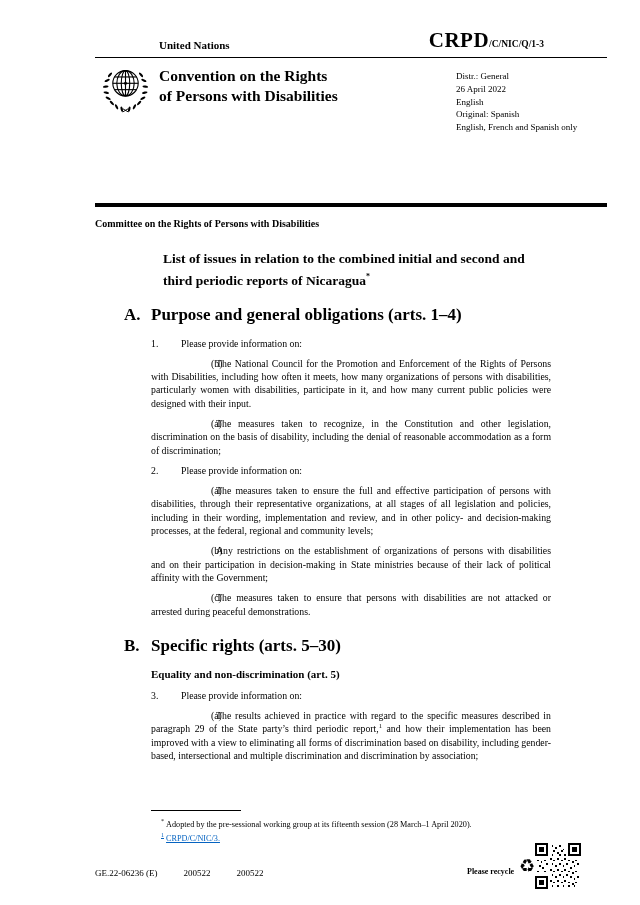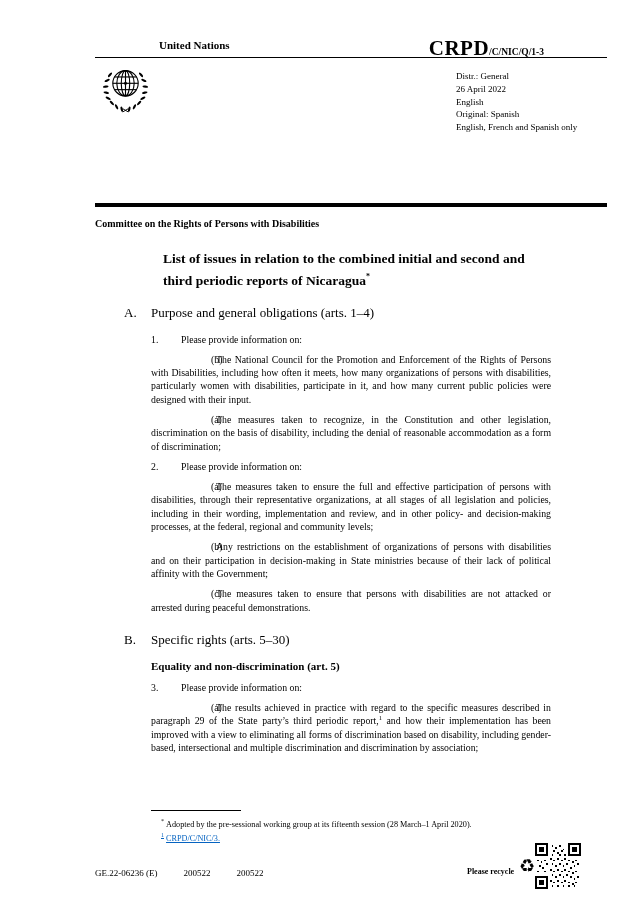--- a/index.html
+++ b/index.html
@@ -3,38 +3,38 @@
 <meta charset="utf-8">
 <style>
   html,body { margin:0; padding:0; background:#ffffff; }
   .page {
     position:relative; width:578px; height:905px; background:#ffffff;
     font-family:"Liberation Serif","DejaVu Serif",serif; color:#000;
     overflow:hidden; margin:0 auto;
   }
   
   .hdr-org { position:absolute; left:128px; top:39px; font-size:11px; font-weight:bold; }
-  .hdr-symbol { position:absolute; right:65px; top:36px; white-space:nowrap; }
+  .hdr-symbol { position:absolute; right:65px; top:28px; white-space:nowrap; }
   .sym-main { font-size:21px; font-weight:bold; letter-spacing:0.5px; }
   .sym-rest { font-size:9.5px; font-weight:bold; }
   .hdr-rule { position:absolute; left:64px; top:57px; width:512px; height:1px; background:#000; }
 
   .emblem { position:absolute; left:71px; top:63px; width:47px; height:50px; }
 
   .mast-title { position:absolute; left:128px; top:66px; font-size:15.5px; font-weight:bold; line-height:20px; }
   .meta { position:absolute; left:425px; top:70px; font-size:9px; line-height:12.8px; }
 
   .thick-rule { position:absolute; left:64px; top:203px; width:512px; height:3.5px; background:#000; }
   .committee { position:absolute; left:64px; top:218px; font-size:10px; font-weight:bold; }
 
   
   .body-col { position:absolute; left:120px; top:250px; width:400px; }
   .doc-title { font-size:13.5px; font-weight:bold; line-height:17.5px; margin:0 0 16px 12px; }
   .doc-title sup { font-size:8px; }
-  .sec-head { font-size:13px; font-weight:normal; margin:12px 0 12px -27px; }
+  .sec-head { font-size:17px; font-weight:bold; margin:12px 0 12px -27px; }
   .sec-label { display:inline-block; width:27px; }
   .sub-head { font-size:11px; font-weight:bold; margin:2px 0 9px 0; }
   .para { font-size:9.8px; line-height:13.3px; text-align:justify; margin:0 0 7px 0; }
   .para.num .lbl { display:inline-block; width:30px; }
   .para.let { text-indent:30px; }
   .para.let .lbl { display:inline-block; width:35px; }
   .para sup { font-size:6.5px; line-height:0; }
 
   
   .fn-area { position:absolute; left:120px; top:810px; width:400px; }
@@ -87,20 +87,24 @@
       <ellipse cx="79" cy="84" rx="6" ry="2.4" transform="rotate(-46 79 84)"></ellipse>
       <ellipse cx="69" cy="92" rx="6" ry="2.4" transform="rotate(-62 69 92)"></ellipse>
       <ellipse cx="58" cy="97" rx="6" ry="2.4" transform="rotate(-76 58 97)"></ellipse>
     </g>
     <g stroke="#000" stroke-width="2">
       <line x1="44" y1="103" x2="56" y2="96"></line>
       <line x1="56" y1="103" x2="44" y2="96"></line>
     </g>
   </svg>
 
+  <div class="mast-title">
+    <div>Convention on the Rights</div>
+    <div>of Persons with Disabilities</div>
+  </div>
   <div class="meta">
     <div>Distr.: General</div>
     <div>26 April 2022</div>
     <div>English</div>
     <div>Original: Spanish</div>
     <div>English, French and Spanish only</div>
   </div>
 
   <div class="thick-rule"></div>
   <div class="committee">Committee on the Rights of Persons with Disabilities</div>

